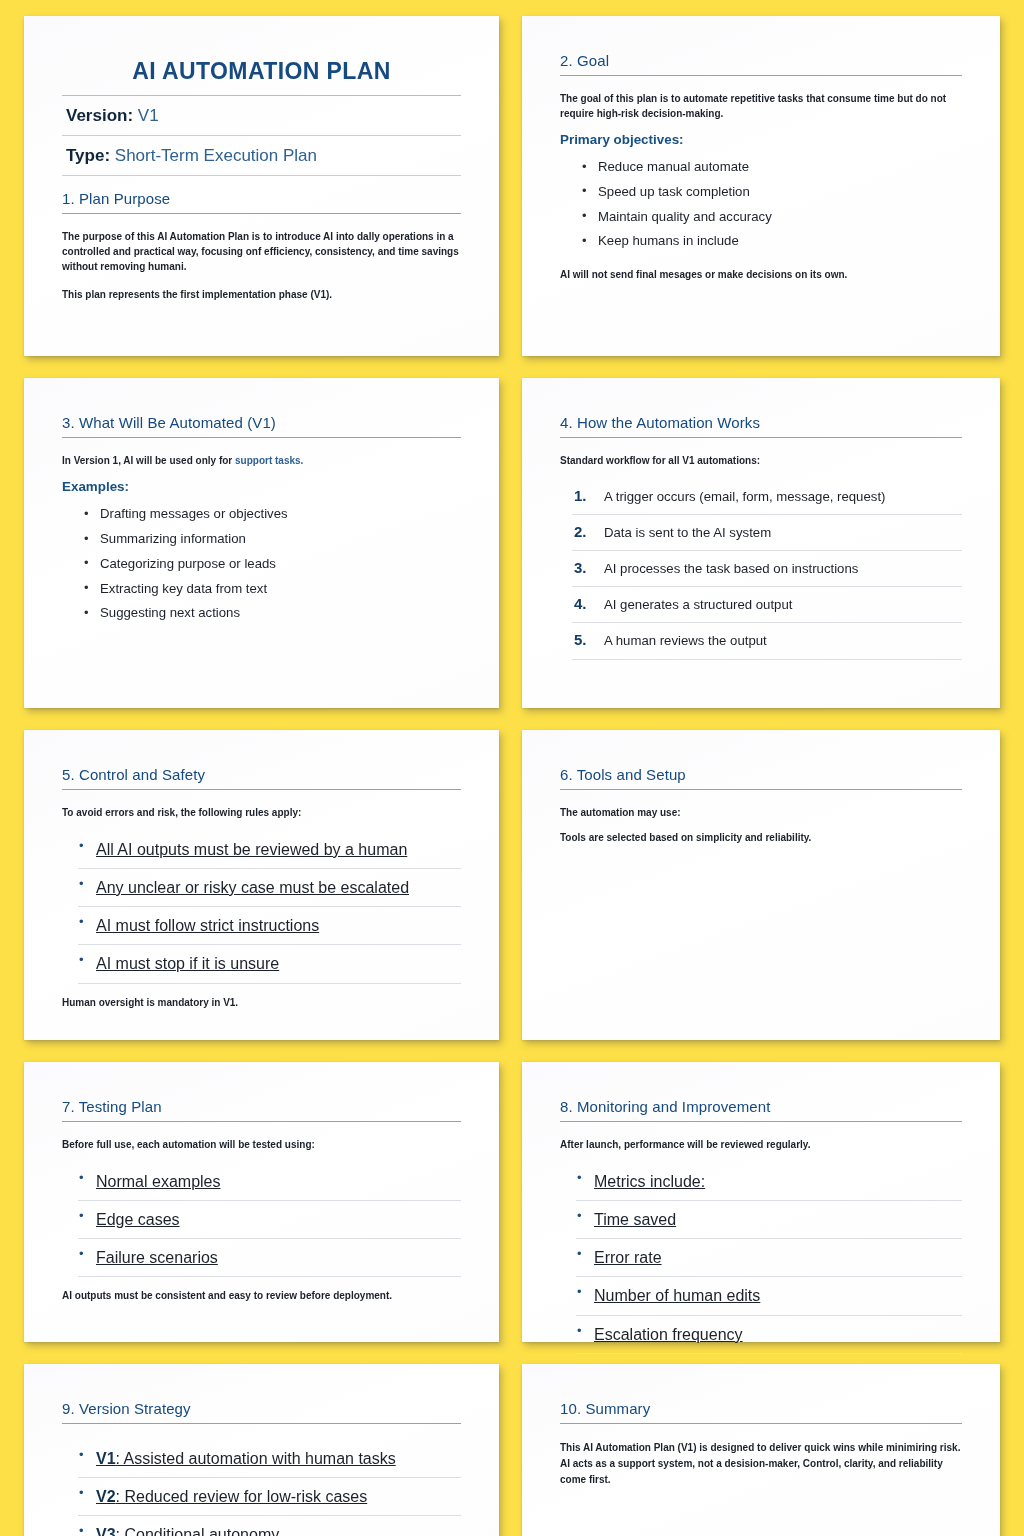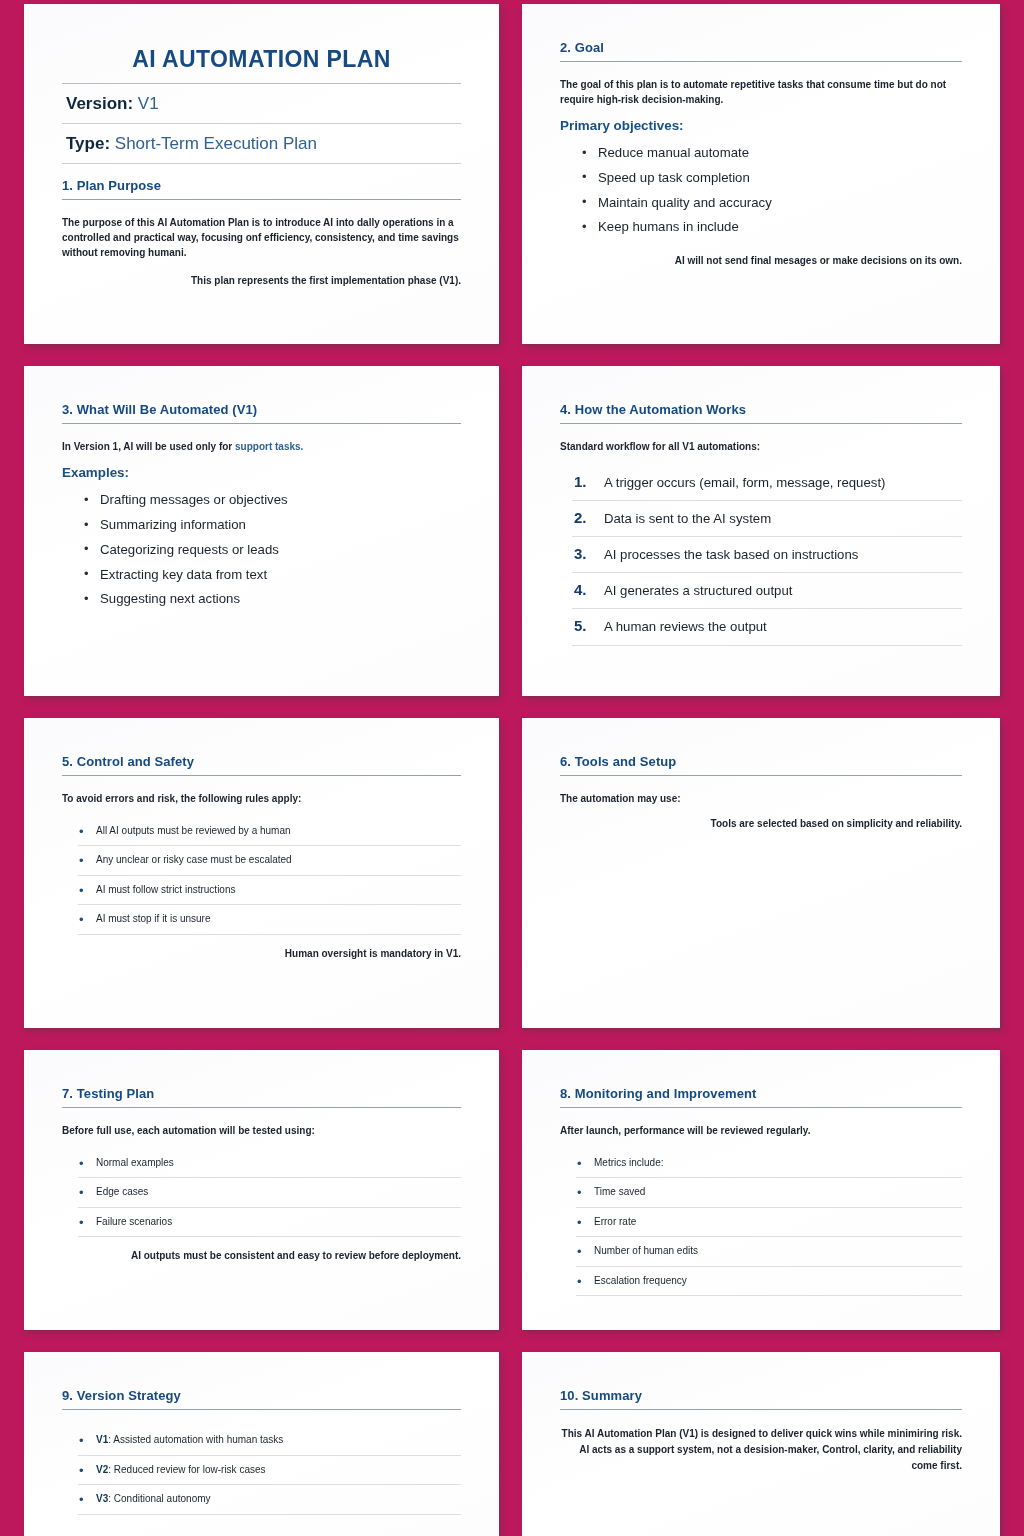--- a/index.html
+++ b/index.html
@@ -10,23 +10,23 @@
   body {
     width: 1024px;
     height: 1536px;
     font-family: "Liberation Sans", sans-serif;
     overflow: hidden;
   }
   .page {
     position: relative;
     width: 1024px;
     height: 1536px;
-    background: #be185d;
+    background: #fde047;
     box-sizing: border-box;
-    padding: 4px 24px 0 24px;
+    padding: 16px 24px 0 24px;
   }
   .grid {
     display: grid;
     grid-template-columns: 475px 478px;
     column-gap: 23px;
     row-gap: 22px;
   }
   .card {
     background: linear-gradient(160deg, #fbfbfd 0%, #ffffff 45%, #fdfdfe 100%);
     box-shadow: 3px 4px 7px rgba(60, 62, 70, 0.30),
@@ -66,41 +66,41 @@
   .meta-row .val {
     color: #2f6191;
   }
   .rule-light {
     height: 1px;
     background: #ccced3;
   }
 
   .sec-head {
     color: #154a80;
-    font-size: 13px;
-    font-weight: bold;
+    font-size: 15px;
+    font-weight: normal;
     margin: 14px 0 6px 0;
     letter-spacing: 0.1px;
   }
   .sec-rule {
     height: 1px;
     background: #9aa0a8;
     margin-bottom: 16px;
   }
   .head-gap-sm { margin-top: 6px; }
 
   p.body {
     font-size: 10px;
     line-height: 1.48;
     color: #1c222b;
     margin: 0 0 14px 0;
     font-weight: bold;
   }
   p.body.tight { margin-bottom: 10px; }
-  p.body.last { margin-bottom: 0; text-align: right; }
+  p.body.last { margin-bottom: 0; }
   p.body.summary { line-height: 1.62; }
 
   .accent-lead {
     color: #185083;
     font-weight: bold;
     font-size: 13.4px;
     margin: 0 0 8px 0;
   }
   .accent-inline { color: #2f6191; }
 
@@ -124,26 +124,27 @@
     color: #2a2f38;
     font-size: 13px;
   }
 
   ul.ruled {
     list-style: none;
     margin: 0 0 12px 0;
     padding: 0 0 0 16px;
   }
   ul.ruled li {
-    font-size: 10px;
+    font-size: 16px;
     color: #1c222b;
     padding: 7px 0 7px 18px;
     position: relative;
     border-bottom: 1px solid #dcdee3;
     line-height: 1.45;
+    text-decoration: underline;
   }
   ul.ruled li::before {
     content: "•";
     position: absolute;
     left: 1px;
     top: 6px;
     color: #1d4f7e;
     font-size: 13px;
   }
   ul.ruled.blue-key li .vkey {
@@ -217,21 +218,21 @@
     </div>
 
     <div class="card h2">
       <div class="sec-head head-gap-sm">3. What Will Be Automated (V1)</div>
       <div class="sec-rule"></div>
       <p class="body tight"><span>In Version 1, AI will be used only for </span><span class="accent-inline">support tasks.</span></p>
       <p class="accent-lead">Examples:</p>
       <ul class="plain">
         <li>Drafting messages or objectives</li>
         <li>Summarizing information</li>
-        <li>Categorizing requests or leads</li>
+        <li>Categorizing purpose or leads</li>
         <li>Extracting key data from text</li>
         <li>Suggesting next actions</li>
       </ul>
     </div>
 
     <div class="card h2">
       <div class="sec-head head-gap-sm">4. How the Automation Works</div>
       <div class="sec-rule"></div>
       <p class="body tight">Standard workflow for all V1 automations:</p>
       <ol class="steps">

